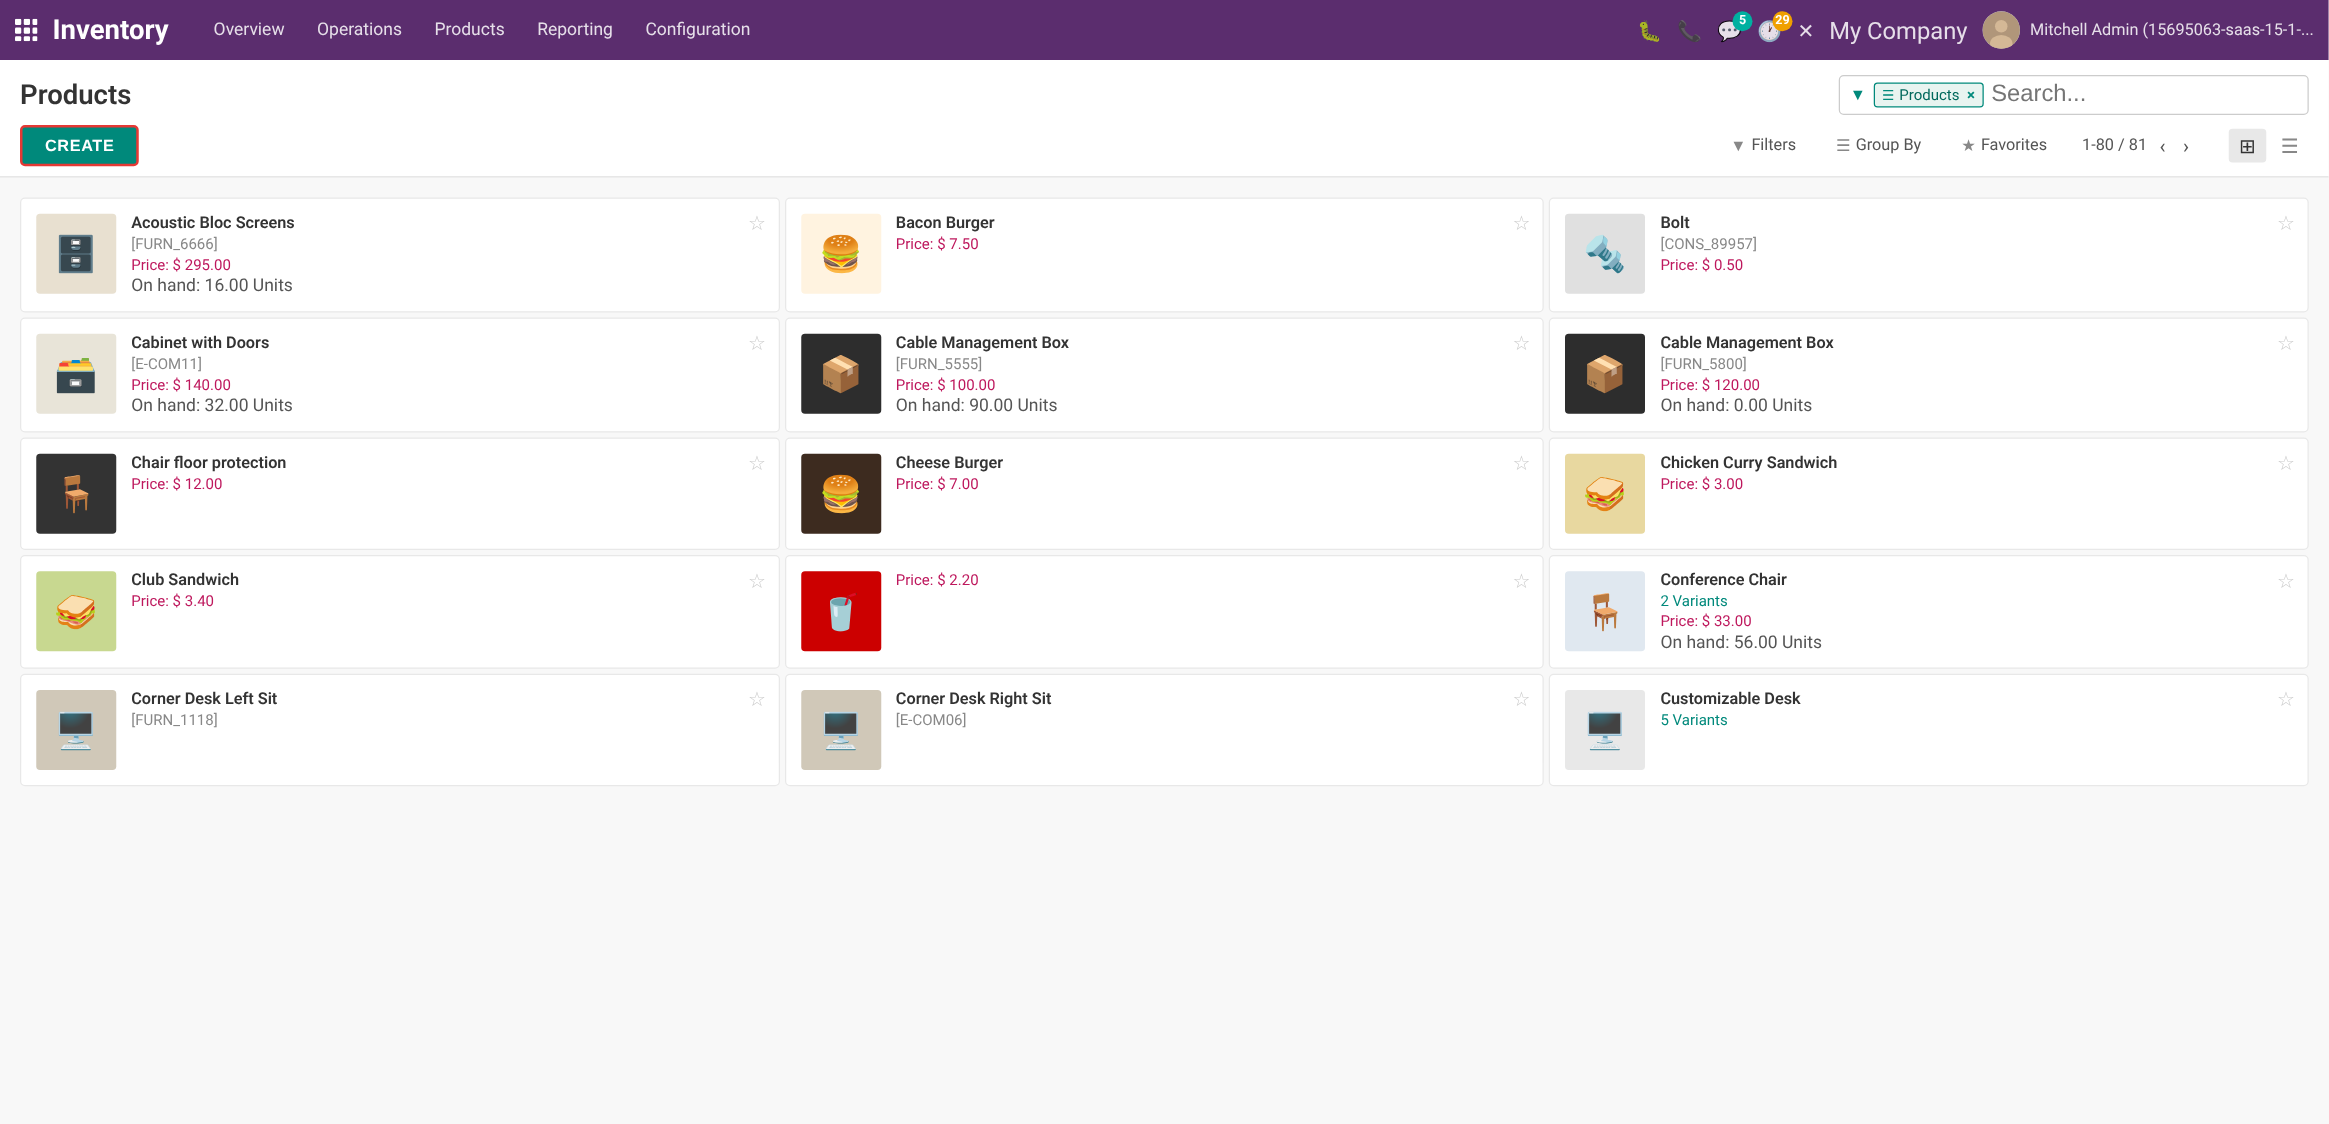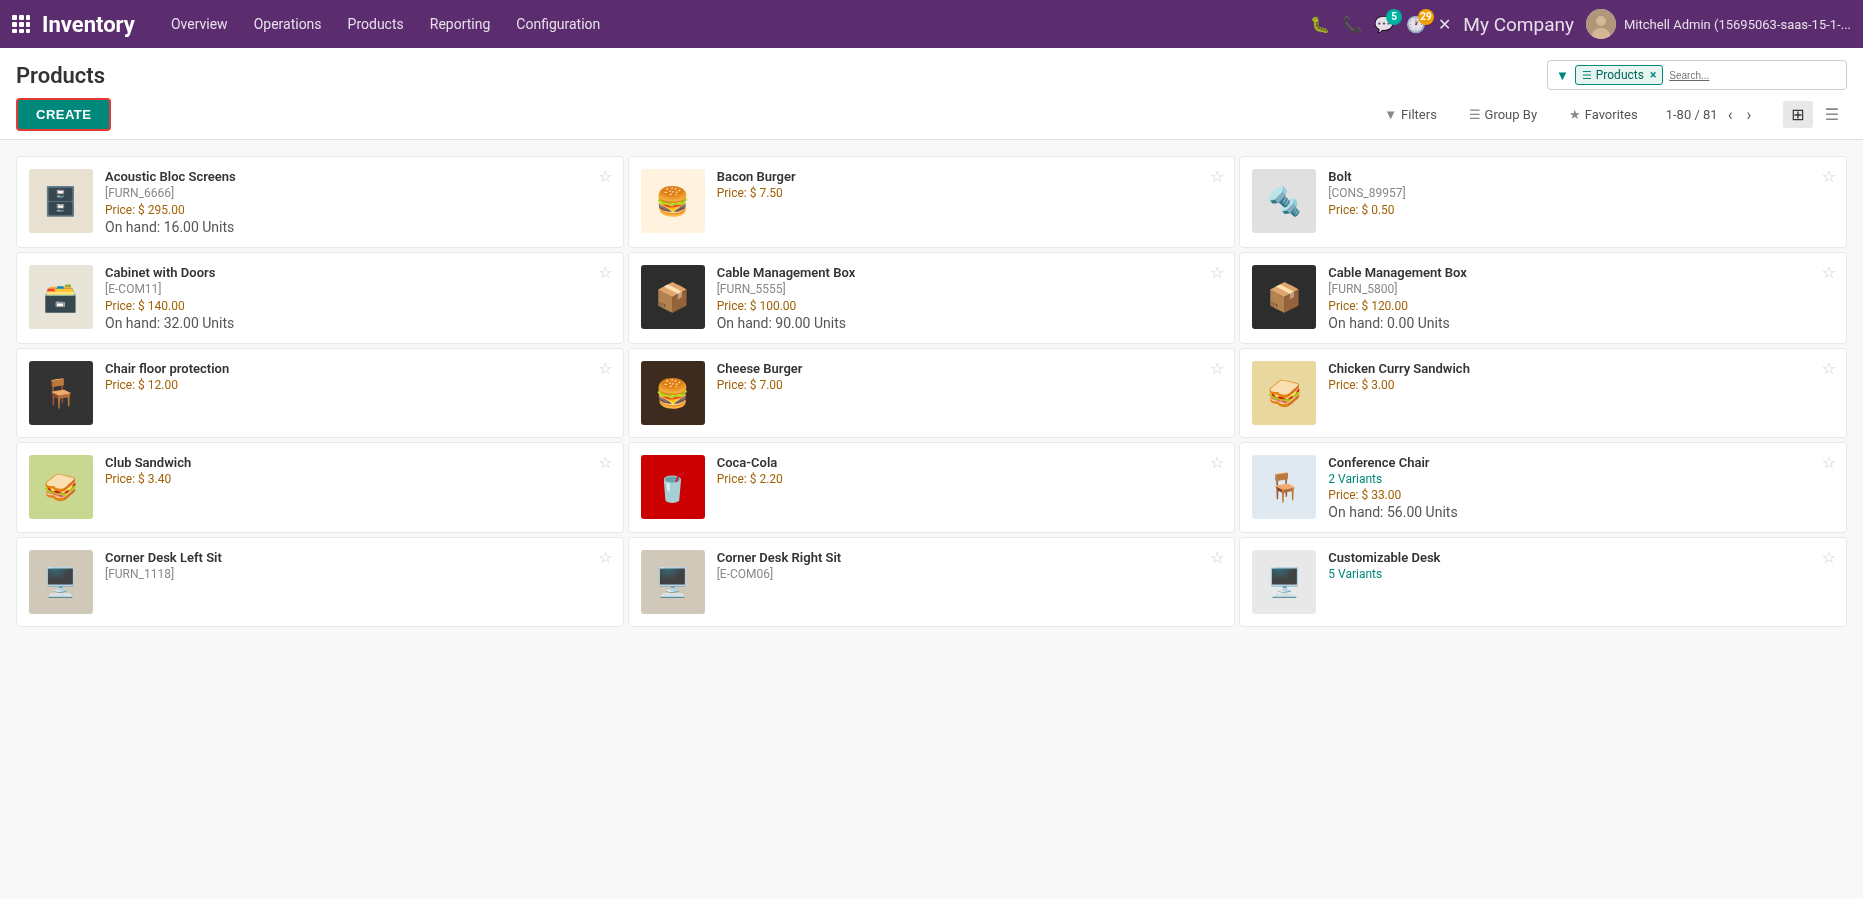--- a/index.html
+++ b/index.html
@@ -66,21 +66,21 @@
       min-width: 300px;
       gap: 6px;
     }
     .search-filter-tag {
       display: flex; align-items: center; gap: 4px;
       background: #e8f4f0; border: 1px solid #00897b;
       border-radius: 3px; padding: 2px 6px; font-size: 12px; color: #00695c;
     }
     .search-filter-tag .tag-icon { color: #00897b; font-size: 11px; }
     .search-filter-tag .remove-tag { cursor: pointer; color: #00897b; font-weight: bold; margin-left: 2px; }
-    .search-input { border: none; outline: none; flex: 1; font-size: 10px; color: #666; background: transparent; text-decoration: underline; }
+    .search-input { border: none; outline: none; flex: 1; font-size: 19px; color: #666; background: transparent; }
 
     .toolbar-row {
       display: flex;
       align-items: center;
       padding: 8px 0;
       gap: 20px;
     }
     .create-btn {
       background: #00897b;
       color: #fff;
@@ -130,21 +130,21 @@
       object-fit: contain;
       border-radius: 3px;
       background: #f5f5f5;
       flex-shrink: 0;
       display: flex; align-items: center; justify-content: center;
       font-size: 28px;
     }
     .product-info { flex: 1; }
     .product-name { font-weight: 600; font-size: 13px; color: #333; margin-bottom: 2px; }
     .product-ref { color: #888; font-size: 12px; margin-bottom: 3px; }
-    .product-price { color: #a16207; font-size: 12px; margin-bottom: 2px; }
+    .product-price { color: #be185d; font-size: 12px; margin-bottom: 2px; }
     .product-onhand { color: #555; font-size: 14px; }
     .product-variants { color: #00897b; font-size: 12px; margin-bottom: 2px; }
     .favorite-btn {
       position: absolute; top: 10px; right: 10px;
       color: #ccc; cursor: pointer; font-size: 16px;
     }
 
     
     .img-acoustic { background: #e8e0d0; }
     .img-burger { background: #fff3e0; }
@@ -341,21 +341,20 @@
       <div class="product-image img-clubsandwich" style="font-size: 28px; display: flex; align-items: center; justify-content: center;">🥪</div>
       <div class="product-info">
         <div class="product-name">Club Sandwich</div>
         <div class="product-price">Price: $ 3.40</div>
       </div>
       <span class="favorite-btn">☆</span>
     </div>
     <div class="product-card">
       <div class="product-image img-cocacola" style="font-size: 28px; display: flex; align-items: center; justify-content: center;">🥤</div>
       <div class="product-info">
-        <div class="product-name">Coca-Cola</div>
         <div class="product-price">Price: $ 2.20</div>
       </div>
       <span class="favorite-btn">☆</span>
     </div>
     <div class="product-card">
       <div class="product-image img-confchair" style="font-size: 28px; display: flex; align-items: center; justify-content: center;">🪑</div>
       <div class="product-info">
         <div class="product-name">Conference Chair</div>
         <div class="product-variants">2 Variants</div>
         <div class="product-price">Price: $ 33.00</div>

